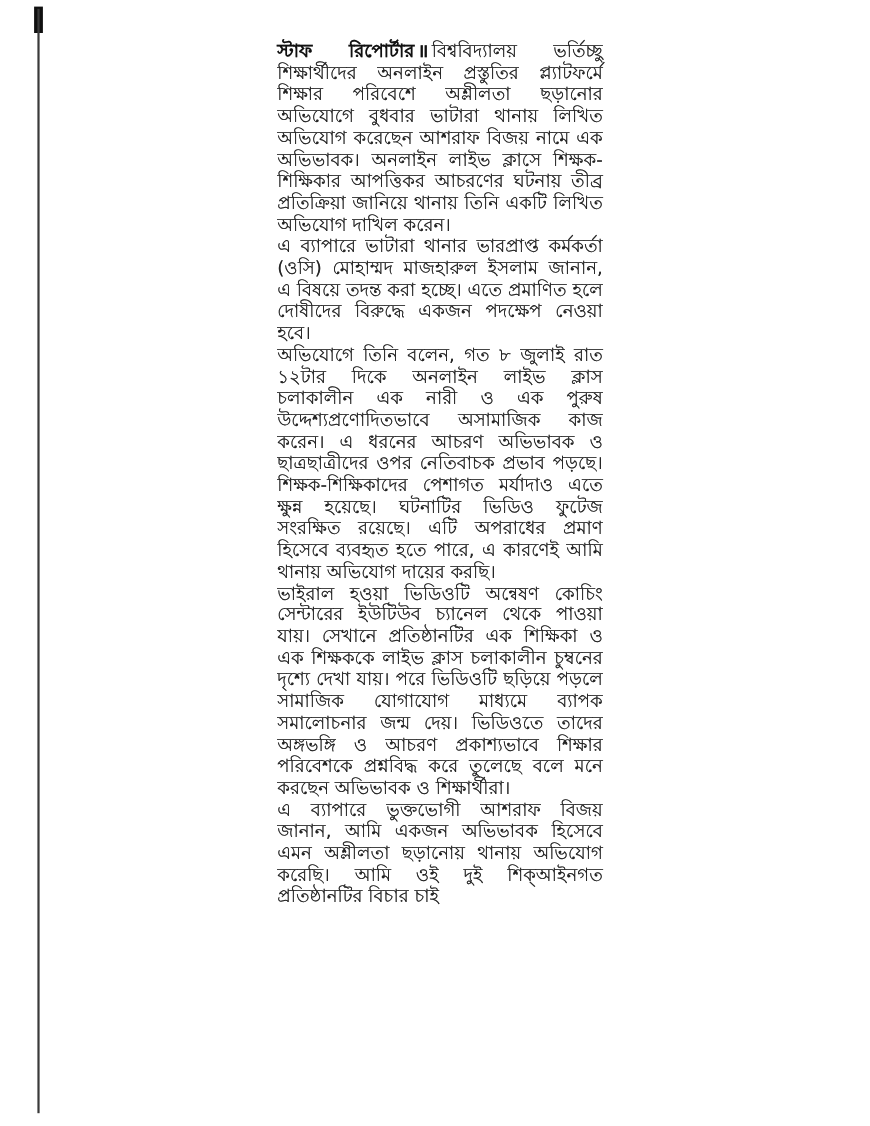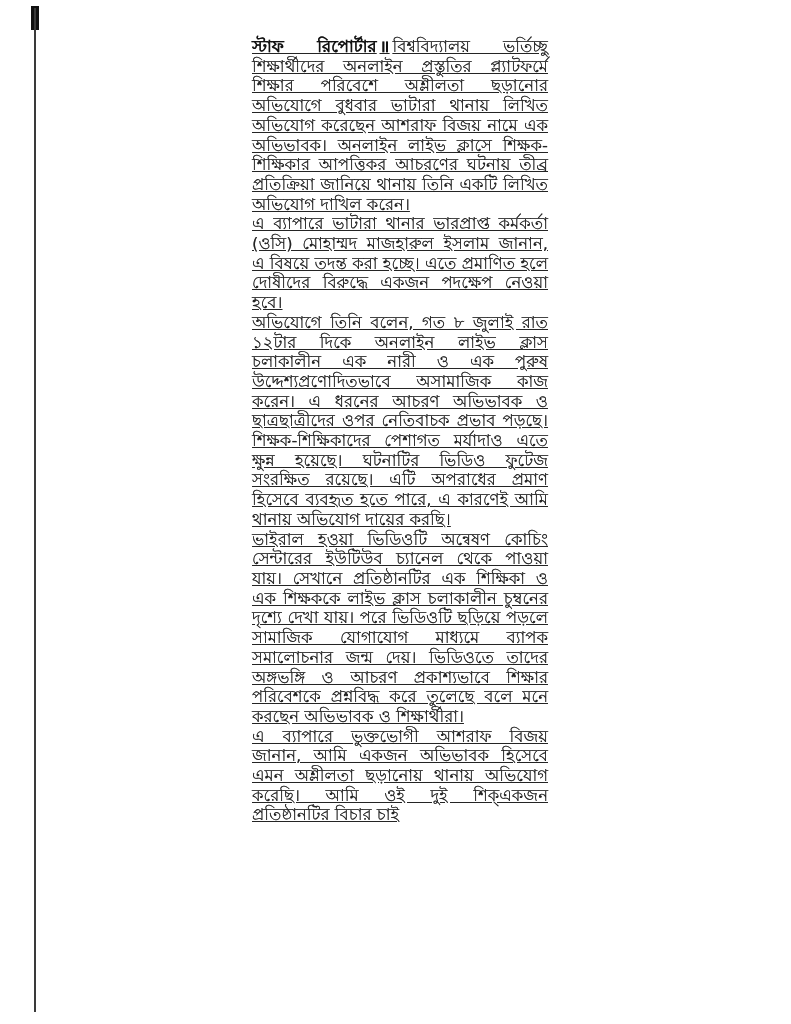--- a/index.html
+++ b/index.html
@@ -49,21 +49,20 @@
   .headline .hl-line {
     display: block;
   }
   .body-text {
     margin-top: 9px;
     font-size: 16.5px;
     line-height: 19.7px;
     color: #242424;
     text-align: justify;
     text-shadow: 0 0 0.6px rgba(40,40,40,0.55);
-    text-decoration: underline;
   }
   .body-text p {
     margin: 0;
     padding: 0;
   }
   .byline {
     font-weight: bold;
     color: #111111;
   }
   .byline-sep {
@@ -83,18 +82,18 @@
   <div class="column">
 
 
     <div class="body-text">
       <p>
         <span class="byline">স্টাফ রিপোর্টার</span><span class="byline-sep">॥</span><span>বিশ্ববিদ্যালয় ভর্তিচ্ছু শিক্ষার্থীদের অনলাইন প্রস্তুতির প্ল্যাটফর্মে শিক্ষার পরিবেশে অশ্লীলতা ছড়ানোর অভিযোগে বুধবার ভাটারা থানায় লিখিত অভিযোগ করেছেন আশরাফ বিজয় নামে এক অভিভাবক। অনলাইন লাইভ ক্লাসে শিক্ষক-শিক্ষিকার আপত্তিকর আচরণের ঘটনায় তীব্র প্রতিক্রিয়া জানিয়ে থানায় তিনি একটি লিখিত অভিযোগ দাখিল করেন।</span>
       </p>
       <p>এ ব্যাপারে ভাটারা থানার ভারপ্রাপ্ত কর্মকর্তা (ওসি) মোহাম্মদ মাজহারুল ইসলাম জানান, এ বিষয়ে তদন্ত করা হচ্ছে। এতে প্রমাণিত হলে দোষীদের বিরুদ্ধে একজন পদক্ষেপ নেওয়া হবে।</p>
       <p>অভিযোগে তিনি বলেন, গত ৮ জুলাই রাত ১২টার দিকে অনলাইন লাইভ ক্লাস চলাকালীন এক নারী ও এক পুরুষ উদ্দেশ্যপ্রণোদিতভাবে অসামাজিক কাজ করেন। এ ধরনের আচরণ অভিভাবক ও ছাত্রছাত্রীদের ওপর নেতিবাচক প্রভাব পড়ছে। শিক্ষক-শিক্ষিকাদের পেশাগত মর্যাদাও এতে ক্ষুন্ন হয়েছে। ঘটনাটির ভিডিও ফুটেজ সংরক্ষিত রয়েছে। এটি অপরাধের প্রমাণ হিসেবে ব্যবহৃত হতে পারে, এ কারণেই আমি থানায় অভিযোগ দায়ের করছি।</p>
       <p>ভাইরাল হওয়া ভিডিওটি অন্বেষণ কোচিং সেন্টারের ইউটিউব চ্যানেল থেকে পাওয়া যায়। সেখানে প্রতিষ্ঠানটির এক শিক্ষিকা ও এক শিক্ষককে লাইভ ক্লাস চলাকালীন চুম্বনের দৃশ্যে দেখা যায়। পরে ভিডিওটি ছড়িয়ে পড়লে সামাজিক যোগাযোগ মাধ্যমে ব্যাপক সমালোচনার জন্ম দেয়। ভিডিওতে তাদের অঙ্গভঙ্গি ও আচরণ প্রকাশ্যভাবে শিক্ষার পরিবেশকে প্রশ্নবিদ্ধ করে তুলেছে বলে মনে করছেন অভিভাবক ও শিক্ষার্থীরা।</p>
-      <p>এ ব্যাপারে ভুক্তভোগী আশরাফ বিজয় জানান, আমি একজন অভিভাবক হিসেবে এমন অশ্লীলতা ছড়ানোয় থানায় অভিযোগ করেছি। আমি ওই দুই শিক্একজন প্রতিষ্ঠানটির বিচার চাই</p>
+      <p>এ ব্যাপারে ভুক্তভোগী আশরাফ বিজয় জানান, আমি একজন অভিভাবক হিসেবে এমন অশ্লীলতা ছড়ানোয় থানায় অভিযোগ করেছি। আমি ওই দুই শিক্আইনগত প্রতিষ্ঠানটির বিচার চাই</p>
     </div>
 
   </div>
 
 </div>
 
 </body></html>

